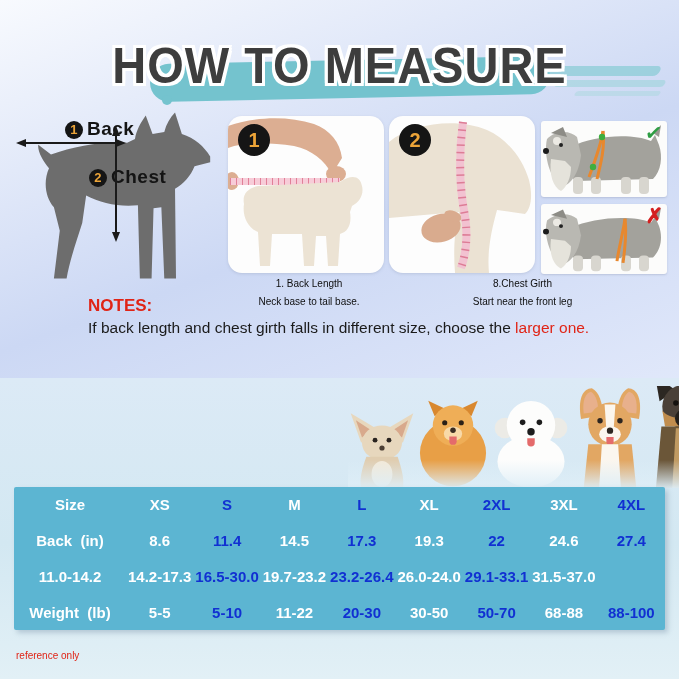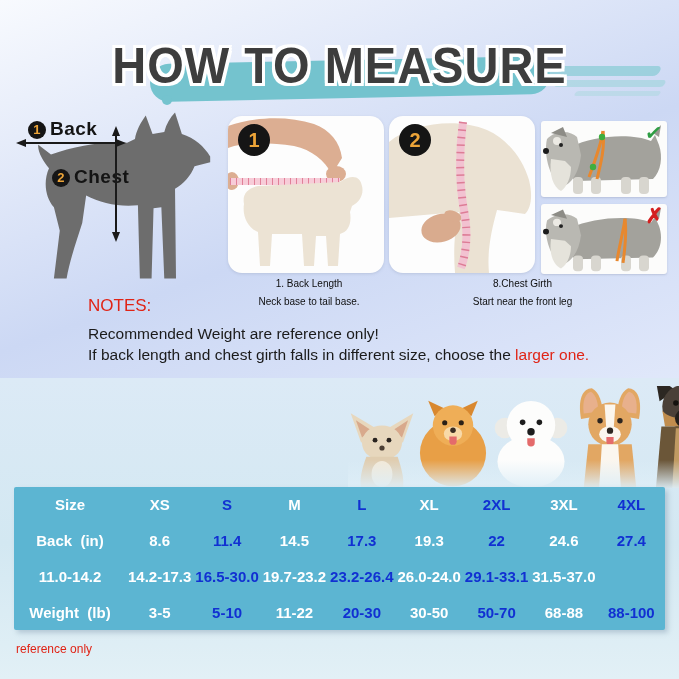--- a/index.html
+++ b/index.html
@@ -19,21 +19,21 @@
   .title{position:absolute;left:0;top:38px;width:100%;text-align:center;
          font-size:47px;font-weight:bold;letter-spacing:1px;color:#3d3d3d;transform:scaleY(1.06);
          text-shadow:-3px -3px 0 #fff,3px -3px 0 #fff,-3px 3px 0 #fff,3px 3px 0 #fff,
                      -3px 0 0 #fff,3px 0 0 #fff,0 -3px 0 #fff,0 3px 0 #fff;}
 
   
   .silhouette{position:absolute;left:8px;top:112px;width:210px;height:172px;}
   .circle-num{display:inline-block;width:18px;height:18px;line-height:18px;border-radius:50%;
          background:#151515;color:#eca438;font-size:13px;font-weight:bold;text-align:center;
          vertical-align:middle;margin-right:4px;}
-  .dg-label{position:absolute;font-size:19px;font-weight:bold;color:#141414;letter-spacing:.5px;}
+  .dg-label{position:absolute;font-size:19px;font-weight:bold;color:#141414;letter-spacing:.5px;margin-left:37px;}
   .lbl-back{left:28px;top:118px;}
   .lbl-chest{left:52px;top:166px;}
   .back-arrow{position:absolute;left:16px;top:138px;}
   .chest-arrow{position:absolute;left:110px;top:126px;}
 
   
   .photo{position:absolute;background:#fdfdfd;border-radius:14px;overflow:hidden;
          box-shadow:0 1px 3px rgba(120,130,160,.25);}
   .photo1{left:228px;top:116px;width:156px;height:157px;}
   .photo2{left:389px;top:116px;width:146px;height:157px;}
@@ -48,42 +48,42 @@
   .example{position:absolute;background:#fcfcfb;border-radius:3px;overflow:hidden;
            box-shadow:0 1px 2px rgba(120,130,160,.3);}
   .ex-good{left:541px;top:121px;width:126px;height:76px;}
   .ex-bad{left:541px;top:204px;width:126px;height:70px;}
   .mark{position:absolute;right:4px;top:0px;font-size:21px;font-weight:bold;z-index:3;}
   .mark-check{color:#2f9e44;transform:rotate(8deg);}
   .mark-x{color:#d41f1f;}
 
   
   .notes{position:absolute;left:88px;top:296px;width:580px;}
-  .notes-heading{color:#e02416;font-weight:normal;font-size:17px;margin-bottom:8px;}
+  .notes-heading{color:#e02416;font-weight:bold;font-size:17px;margin-bottom:2px;}
   .notes-line{font-size:15.5px;color:#1b1b1b;line-height:20.5px;}
   .notes-highlight{color:#e02416;text-align:right;}
 
   
   .bottom{position:absolute;left:0;top:378px;width:679px;height:301px;
           background:linear-gradient(#dceaf6 0%,#d3e8f2 55%,#e2f0f6 100%);}
   .dogs-row{position:absolute;left:348px;top:8px;width:331px;height:102px;display:flex;
             align-items:flex-end;justify-content:space-between;overflow:hidden;}
   .dogs-row::after{content:"";position:absolute;left:0;right:0;bottom:0;height:28px;
             background:linear-gradient(rgba(222,238,247,0),rgba(222,238,247,.95));}
   .dog{flex:0 0 auto;}
 
   
   .size-table{position:absolute;left:14px;top:109px;width:651px;height:143px;background:#5cb5d2;
               border-radius:2px;display:grid;grid-template-rows:repeat(4,1fr);
               box-shadow:3px 3px 5px rgba(130,155,175,.45);}
   .st-row{display:grid;grid-template-columns:112px repeat(8,1fr);align-items:center;
           text-align:center;font-weight:bold;font-size:15px;}
   .st-row > div{color:#ffffff;white-space:pre;}
   .st-row > div:nth-child(2n+3){color:#1130d2;}
-  .footnote{position:absolute;left:16px;top:264px;color:#e02416;font-size:12px;z-index:4;}
+  .footnote{position:absolute;left:16px;top:272px;color:#e02416;font-size:10px;z-index:4;}
 </style>
 </head>
 <body>
 
 <div class="stage">
 
   <div class="brush"></div>
   <div class="brush-smear1"></div>
   <div class="brush-smear2"></div>
   <div class="brush-smear3"></div>
@@ -185,21 +185,20 @@
       <path fill="#e5e3db" d="M10,38 C8,54 12,66 20,70 C26,66 30,56 30,46 L24,40 Z"></path>
       <circle cx="20" cy="24" r="2" fill="#222222"></circle>
       <circle cx="5" cy="30" r="3" fill="#1c1c1c"></circle>
       <path d="M84,16 C82,32 78,46 76,62" stroke="#e8882e" stroke-width="3" fill="none"></path>
       <path d="M84,16 C86,32 84,48 82,64" stroke="#e8882e" stroke-width="3" fill="none"></path>
     </svg>
   </div>
 
   <div class="notes">
     <div class="notes-heading">NOTES:</div>
-    <div class="notes-line">Recommended Weight are reference only!</div>
     <div class="notes-line"><span>If back length and chest girth falls in different size, choose the </span><span class="notes-highlight">larger one.</span></div>
   </div>
 
   <div class="bottom">
 
     <div class="dogs-row">
       <svg class="dog" width="68" height="80" viewBox="0 0 76 92">
         <path d="M14,40 L2,6 L32,24 Z" fill="#e7d7bd"></path>
           <path d="M62,40 L74,6 L44,24 Z" fill="#e7d7bd"></path>
         <path d="M15,34 L8,14 L26,26 Z" fill="#d8a98c"></path>
@@ -289,21 +288,21 @@
         <div>14.2-17.3</div>
         <div>16.5-30.0</div>
         <div>19.7-23.2</div>
         <div>23.2-26.4</div>
         <div>26.0-24.0</div>
         <div>29.1-33.1</div>
         <div>31.5-37.0</div>
       </div>
       <div class="st-row">
         <div>Weight  (lb)</div>
-        <div>3-5</div>
+        <div>5-5</div>
         <div>5-10</div>
         <div>11-22</div>
         <div>20-30</div>
         <div>30-50</div>
         <div>50-70</div>
         <div>68-88</div>
         <div>88-100</div>
       </div>
     </div>
     <div class="footnote">reference only</div>

